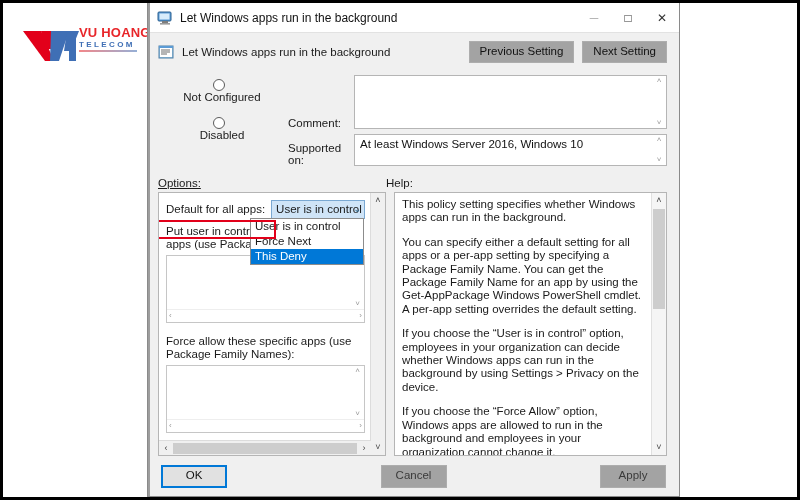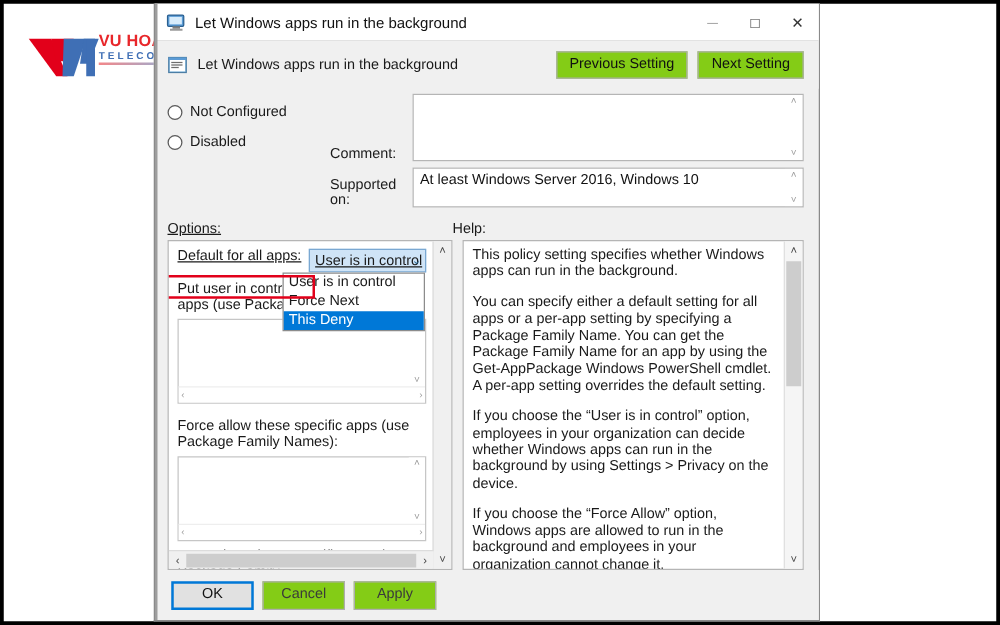--- a/index.html
+++ b/index.html
@@ -41,21 +41,21 @@
   }
   .logo-rule {
     margin-top: 1px; height: 2px; width: 58px;
     background: linear-gradient(90deg,#e8262a,#3f6fb5);
     opacity: .55;
   }
 
   
   .dialog {
     position: absolute;
-    left: 120px; top: 0px;
+    left: 144px; top: 0px;
     width: 533px; height: 494px;
     background: #f0f0f0;
     border: 1px solid #8a8a8a;
     border-top: none;
     display: flex; flex-direction: column;
     font-size: 11.5px; color: #1a1a1a;
   }
 
   .titlebar {
     height: 30px; flex: 0 0 30px;
@@ -86,21 +86,21 @@
     padding: 0 12px 0 10px;
     background: #f0f0f0;
   }
   .header-icon {
     width: 16px; height: 16px; margin-right: 8px; flex: 0 0 16px;
     position: relative;
   }
   .header-title { font-size: 11.5px; flex: 1 1 auto; }
   .hdr-buttons { display: flex; gap: 8px; }
   .btn {
-    background: #84cc16;
+    background: #a3a3a3;
     border: 1px solid #adadad;
     font-family: "Liberation Sans", sans-serif;
     font-size: 11.5px;
     color: #111;
     padding: 3px 10px;
     min-width: 80px;
     height: 22px;
     cursor: default;
     line-height: 1;
   }
@@ -111,22 +111,23 @@
     flex: 0 0 auto;
     display: flex;
     padding: 4px 12px 0 10px;
   }
   .radios {
     width: 128px; flex: 0 0 128px;
     padding-top: 4px;
   }
   .radio-row {
     display: flex; align-items: center;
-    height: 21px; margin-bottom: 3px;
-    position: relative;
+    height: 21px; margin-bottom: 17px;
+    position: relative;
+    flex-direction: column;
   }
   .radio {
     width: 12px; height: 12px; flex: 0 0 12px;
     border: 1px solid #5a5a5a; border-radius: 50%;
     background: #fff; margin-right: 6px;
     position: relative;
   }
   .radio.checked::after {
     content: ""; position: absolute;
     left: 2.5px; top: 2.5px; width: 5px; height: 5px;
@@ -192,21 +193,21 @@
   }
   .pane.options { width: 228px; flex: 0 0 228px; }
   .pane.help { flex: 1 1 auto; }
 
   .opt-inner {
     position: absolute; left: 0; top: 0;
     width: 212px; height: 100%;
     padding: 6px 6px 0 7px;
     overflow: hidden;
   }
-  .opt-row1 { display: flex; height: 20px; text-decoration: underline; }
+  .opt-row1 { display: flex; align-items: center; height: 20px; }
   .opt-lbl { font-size: 11.5px; white-space: nowrap; }
   .combo {
     position: relative;
     margin-left: 6px;
     width: 112px; height: 19px;
     background: #cfe4f7;
     border: 1px solid #7aa8d2;
     display: flex; align-items: center;
     padding-left: 4px;
     font-size: 11.5px;
@@ -296,21 +297,21 @@
   }
   .help-vscroll .va { height: 15px; line-height: 15px; font-size: 9px; color: #444; }
   .help-thumb {
     position: absolute; right: 1px; top: 16px;
     width: 12px; height: 100px; background: #cdcdcd;
   }
 
   
   .footer {
     flex: 0 0 40px;
-    display: flex; align-items: center; justify-content: flex-start;
+    display: flex; align-items: center; justify-content: space-between;
     gap: 7px; padding: 0 13px;
     background: #f0f0f0;
   }
   .footer .btn { min-width: 66px; height: 23px; }
   .btn.primary { background: #e1e1e1; }
   .btn.disabledish { color: #3a3a3a; }
 
   .divider-shadow {
     position: absolute; left: 0; top: 0; width: 2px; height: 100%;
     background: #9d9d9d;

